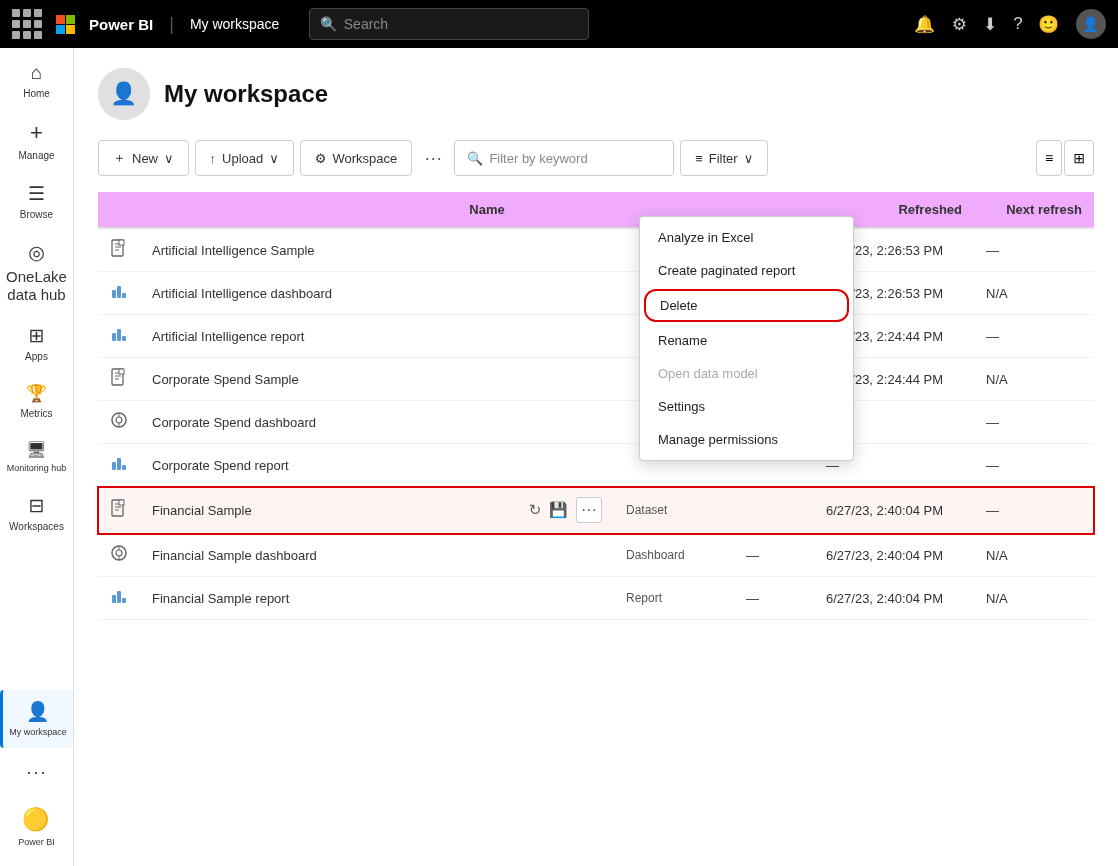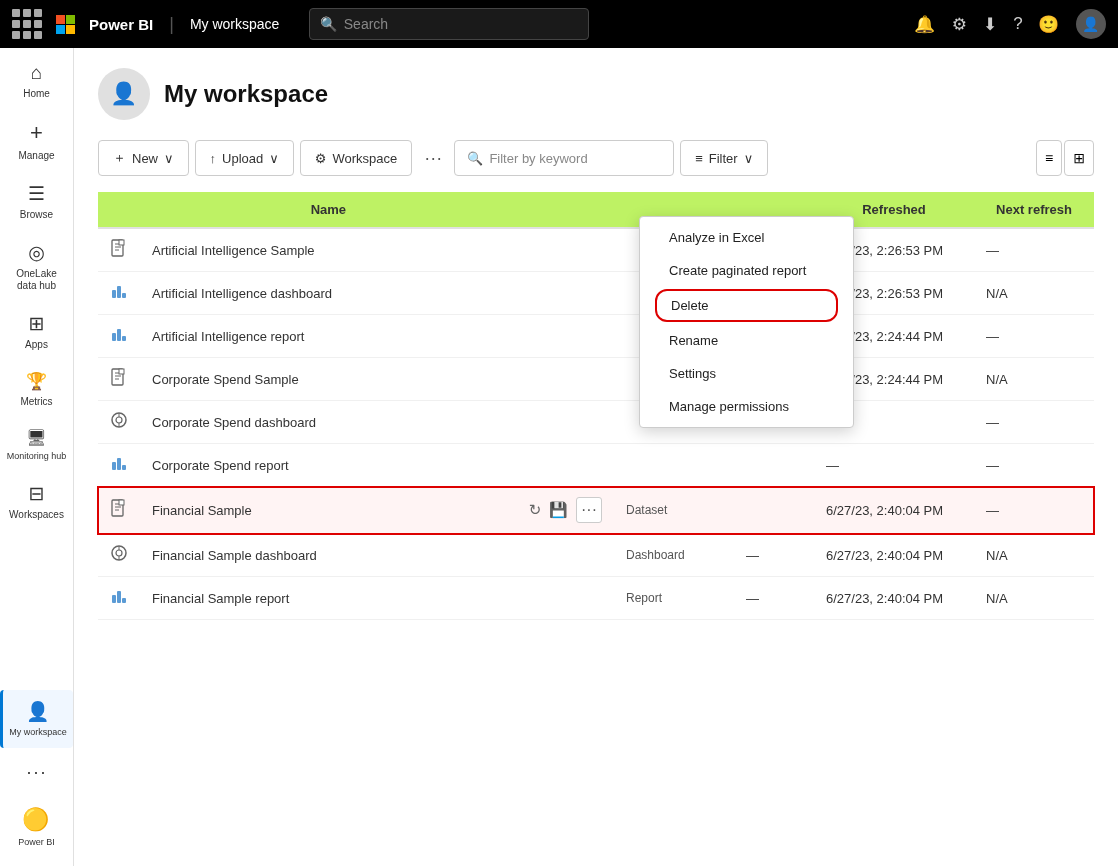--- a/index.html
+++ b/index.html
@@ -71,36 +71,36 @@
       display:flex; align-items:center; gap:6px; padding:6px 12px;
       border:1px solid #ccc; border-radius:4px; background:#fff;
       font-size:13px; color:#888; flex:1; max-width:220px; height:36px;
     }
     .toolbar-ellipsis { font-size:18px; color:#555; cursor:pointer; padding:0 6px; }
 
     
     .table-wrap { width:100%; position:relative; }
     table { width:100%; border-collapse:collapse; }
     thead tr { border-bottom:2px solid #e0e0e0; }
-    th { padding:10px 12px; text-align:center; font-weight:600; font-size:13px; color:#333; background:#bef264; }
+    th { padding:10px 12px; text-align:right; font-weight:600; font-size:13px; color:#333; background:#f0abfc; }
     td { padding:10px 12px; font-size:13px; color:#333; border-bottom:1px solid #f0f0f0; vertical-align:middle; }
     tr.highlighted td { background:#fff4f4; }
     tr.highlighted { outline:2px solid #d00; outline-offset:-1px; }
     .row-icon { font-size:16px; color:#666; }
     .row-type-badge { font-size:12px; color:#555; }
     .row-actions { display:flex; gap:8px; align-items:center; }
     .row-action-icon { font-size:15px; color:#666; cursor:pointer; }
     .ellipsis-btn { font-size:16px; color:#555; cursor:pointer; width:26px; height:26px; display:flex; align-items:center; justify-content:center; border:1px solid #ccc; border-radius:3px; background:#fff; }
 
     
     .context-menu {
       position:absolute; top:168px; left:565px;
       background:#fff; border:1px solid #ccc; border-radius:4px;
       box-shadow:0 4px 16px rgba(0,0,0,0.18); z-index:100; width:215px;
-      padding:4px 11px;
+      padding:4px 0;
     }
     .ctx-item {
       padding:9px 18px; font-size:13px; color:#222; cursor:pointer;
     }
     .ctx-item.disabled { color:#aaa; cursor:default; }
     .ctx-item.delete-item {
       border:2px solid #d00; color:#222; margin:2px 4px; border-radius:12px; padding:7px 14px;
     }
 
     
@@ -166,21 +166,21 @@
     <div class="sidebar-item">
       <span class="sidebar-icon" style="font-size:22px; font-weight:300;">+</span>
       <span class="sidebar-label">Manage</span>
     </div>
     <div class="sidebar-item">
       <span class="sidebar-icon">☰</span>
       <span class="sidebar-label">Browse</span>
     </div>
     <div class="sidebar-item">
       <span class="sidebar-icon">◎</span>
-      <span class="sidebar-label" style="font-size:10px; text-align:center;">OneLake data hub</span>
+      <span class="sidebar-label" style="font-size:15px; text-align:center;">OneLake data hub</span>
     </div>
     <div class="sidebar-item">
       <span class="sidebar-icon">⊞</span>
       <span class="sidebar-label">Apps</span>
     </div>
     <div class="sidebar-item">
       <span class="sidebar-icon" style="font-size:17px;">🏆</span>
       <span class="sidebar-label">Metrics</span>
     </div>
     <div class="sidebar-item">
@@ -401,18 +401,19 @@
           </tbody>
       </table>
     </div>
 
     <div class="context-menu" id="context-menu">
 
     <div class="ctx-item">Analyze in Excel</div>
         <div class="ctx-item">Create paginated report</div>
         <div class="ctx-item delete-item">Delete</div>
         <div class="ctx-item">Rename</div>
+        <div class="ctx-item disabled">Open data model</div>
         <div class="ctx-item">Settings</div>
         <div class="ctx-item">Manage permissions</div>
       </div>
 
   </div>
 </div>
 
 </body></html>

